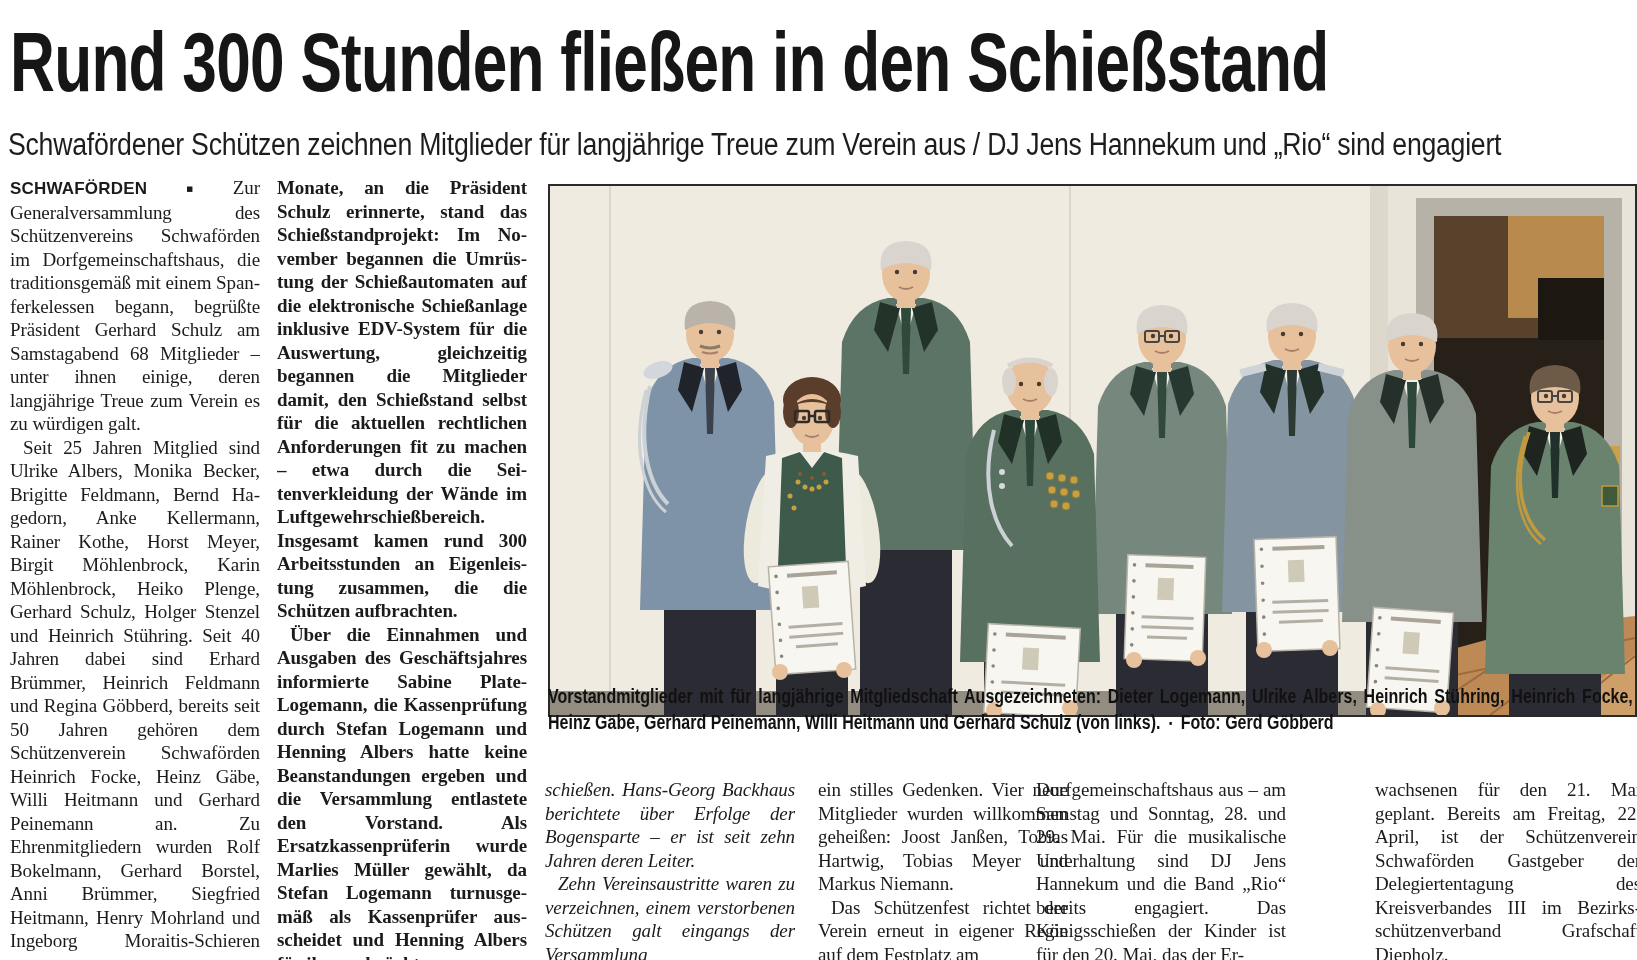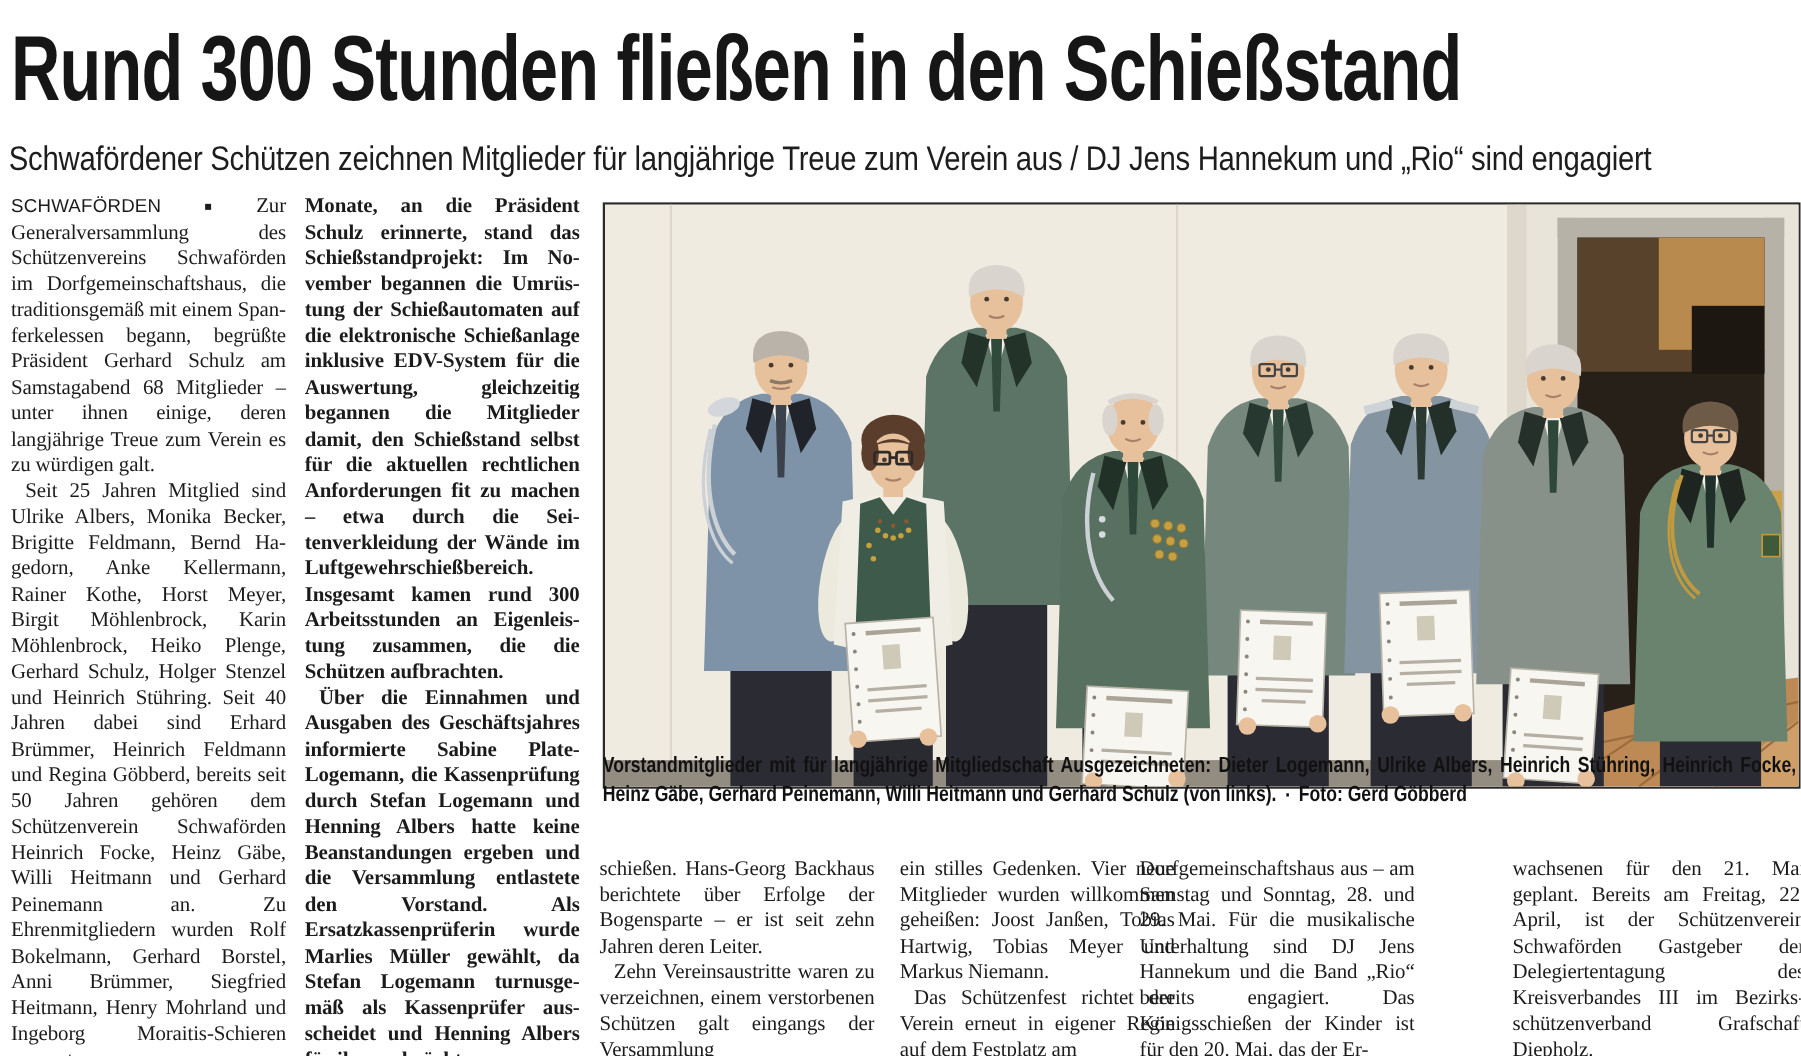--- a/index.html
+++ b/index.html
@@ -20,26 +20,26 @@
        letter-spacing:-0.3px;color:#1d1d1d;}
 
   
   .col{position:absolute;width:250px;overflow:hidden;
        font-size:19px;line-height:23.5px;text-align:justify;
        letter-spacing:-0.1px;hyphens:manual;}
   .col p{margin:0;padding:0;}
   .col p.ind{text-indent:13px;}
   .col-1{left:10px;top:176px;height:784px;}
   .col-2{left:277px;top:176px;height:784px;font-weight:bold;}
-  .col-3{left:545px;top:778px;height:182px;}
+  .col-3{left:545px;top:778px;height:182px;font-style:italic;}
   .col-4{left:818px;top:778px;height:182px;}
   .col-5{left:1036px;top:778px;height:182px;}
   .col-6{left:1362px;top:778px;width:266px;height:182px;margin-left:13px;}
 
-  .dateline{font-family:"Liberation Sans",sans-serif;font-weight:normal;font-size:17px;
+  .dateline{font-family:"Liberation Sans",sans-serif;font-weight:bold;font-size:17px;
        letter-spacing:0.2px;}
   .dl-sq{font-family:"DejaVu Sans",sans-serif;font-size:11px;vertical-align:2px;
        margin:0 7px 0 6px;}
 
   
   .photo{left:548px;top:184px;width:1085px;height:529px;border:2px solid #2a2a2a;
        box-sizing:content-box;background:#efebe1;}
   .photo svg{display:block;width:100%;height:100%;}
 
   

